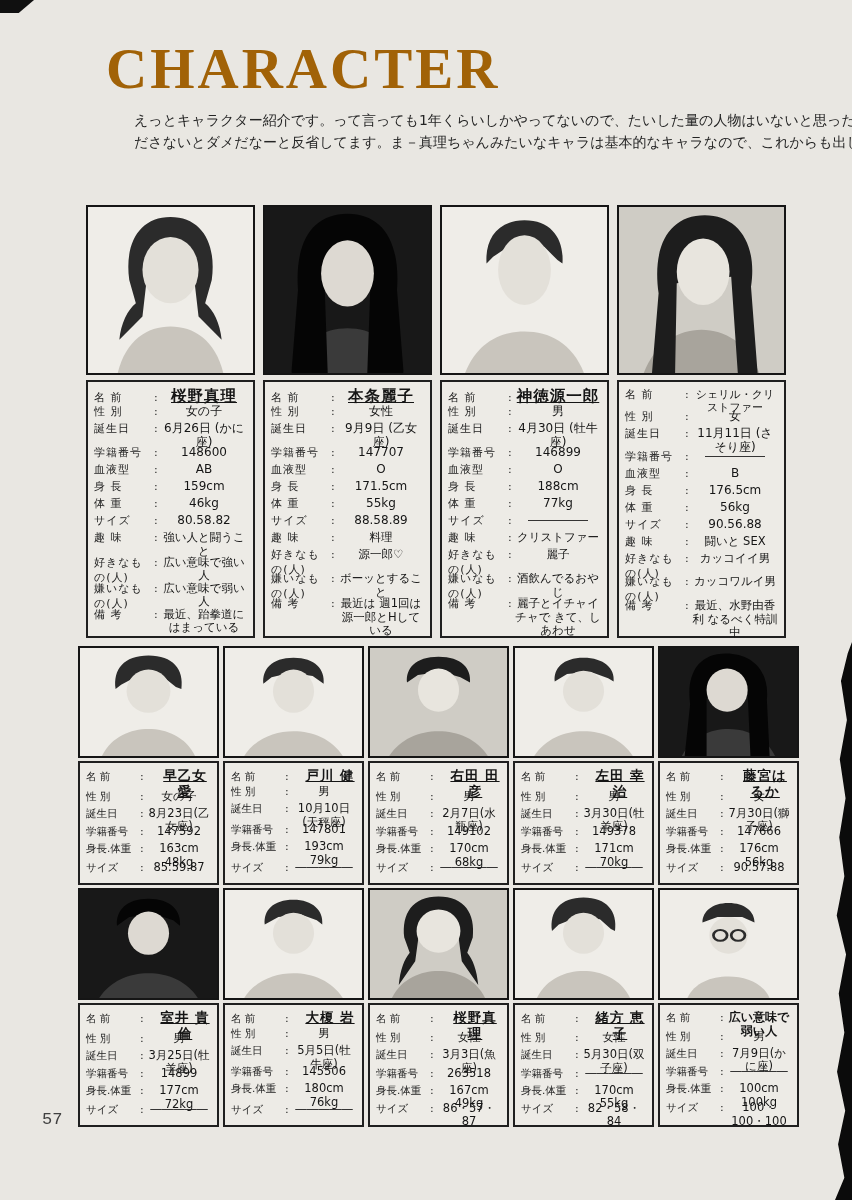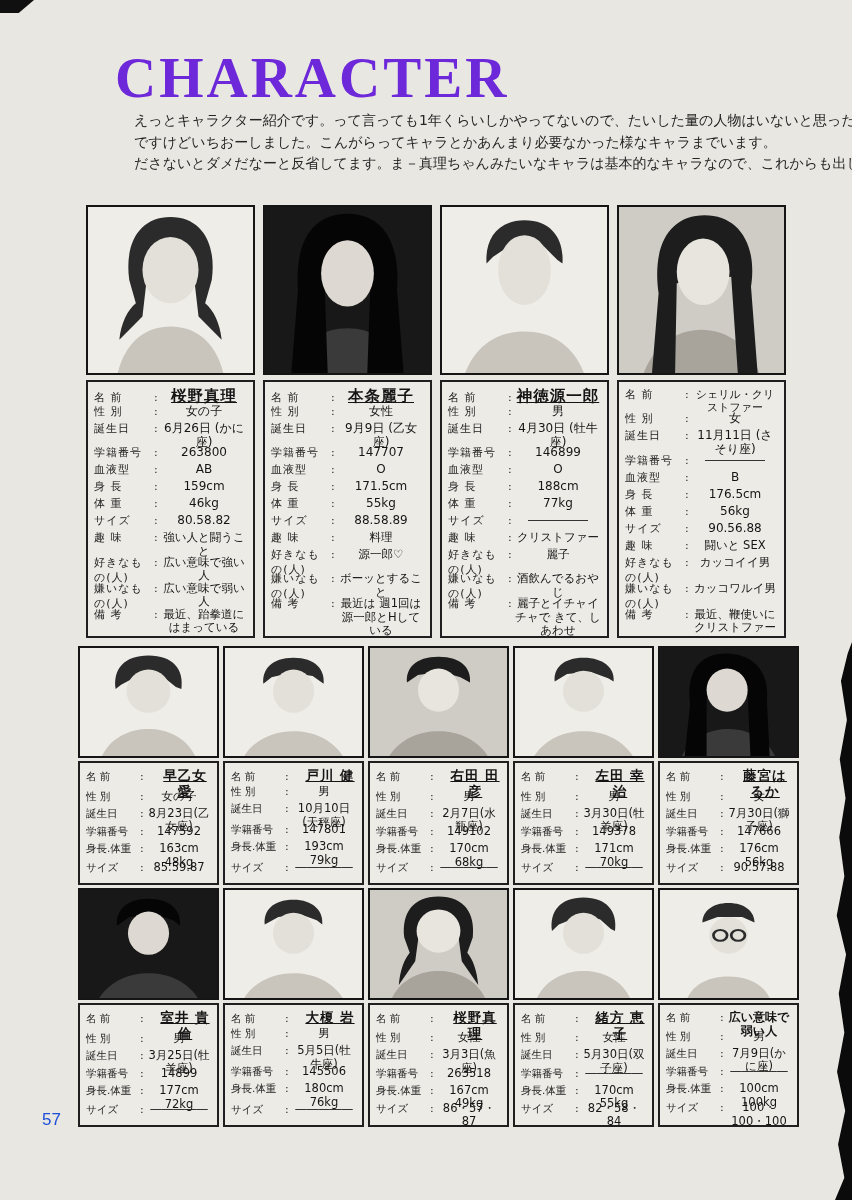--- a/index.html
+++ b/index.html
@@ -1,21 +1,21 @@
 <!DOCTYPE html>
 <html><head>
 <meta charset="utf-8">
 <style>
   html,body{margin:0;padding:0;background:#b9b6b0;}
   .page{position:relative;width:852px;height:1200px;background:#e9e7e2;
         font-family:"DejaVu Sans",sans-serif;color:#1c1c1c;overflow:hidden;margin:0 auto;}
   .corner-mark{position:absolute;left:0;top:0;width:34px;height:13px;background:#101010;
         clip-path:polygon(0 0,100% 0,55% 100%,0 100%);}
   .title{position:absolute;left:106px;top:36px;font-family:"Liberation Serif",serif;
-        font-size:57px;font-weight:700;letter-spacing:3px;color:#6d28d9;margin:9px;text-align:center;}
+        font-size:57px;font-weight:700;letter-spacing:3px;color:#a16207;margin:0;text-align:center;}
   .intro{position:absolute;left:134px;top:110px;width:668px;font-size:14px;line-height:21.5px;
         color:#242424;}
   .intro div{white-space:nowrap;}
   
   .main-row{position:absolute;left:86px;top:205px;display:flex;gap:8px;}
   .sub-row{position:absolute;display:flex;gap:4px;}
   .sub-row.r2{left:78px;top:646px;}
   .sub-row.r3{left:78px;top:888px;}
   .char-col{display:flex;flex-direction:column;}
   .main-row .char-col{width:169px;}
@@ -43,38 +43,37 @@
   .lbl{flex:0 0 60px;font-size:11px;letter-spacing:1px;color:#222;}
   .small .lbl{flex:0 0 54px;font-size:10.5px;letter-spacing:0;}
   .colon{flex:0 0 7px;font-size:11px;}
   .colon::before{content:":";}
   .val{flex:1;text-align:center;font-size:12px;line-height:1.18;color:#151515;}
   .val.name{font-size:15.5px;font-weight:700;letter-spacing:1px;text-decoration:underline;}
   .small .val{font-size:11.5px;}
   .small .val.name{font-size:13.5px;font-weight:700;margin-left:12px;}
   .val.multi{font-size:11.5px;}
   
-  .page-number{position:absolute;left:42px;top:1110px;font-family:Liberation Sans, sans-serif;
-        font-size:17px;color:#1d4ed8;}
+  .page-number{position:absolute;left:42px;top:1110px;font-family:Liberation Mono, monospace;
+        font-size:17px;color:#404040;}
   .binding-strip{position:absolute;right:0;top:642px;width:17px;height:558px;background:#0b0b0b;
         clip-path:polygon(100% 0,100% 100%,0 100%,55% 96%,18% 90%,60% 84%,12% 77%,55% 70%,
         22% 63%,65% 56%,10% 49%,55% 42%,25% 35%,62% 28%,28% 21%,70% 14%,35% 7%,75% 2%);}
 </style>
 </head>
 <body>
 
 <div class="page">
 
   <div class="corner-mark"></div>
 
   <h1 class="title">CHARACTER</h1>
 
   <div class="intro">
     <div>えっとキャラクター紹介です。って言っても1年くらいしかやってないので、たいした量の人物はいないと思ったん</div>
-    <div>ですけどいちおーしました。こんがらってキャラとかあんまり必要なかった様なキャラまでいます。</div>
     <div>ださないとダメだなーと反省してます。ま－真理ちゃんみたいなキャラは基本的なキャラなので、これからも出していきたいです。</div>
   </div>
 
   <section class="main-row">
 
     <div class="char-col">
       <div class="portrait light">
         <svg viewBox="0 0 100 100" preserveAspectRatio="none">
           <path class="body" d="M18 100 C23 80 36 72 50 72 C64 72 77 80 82 100 Z"></path>
           <path class="hair" d="M50 6 C31 6 22 22 25 44 L29 58 C24 62 20 70 19 80 L33 66 L36 40 L64 40 L67 66 L81 80 C80 70 76 62 71 58 L75 44 C78 22 69 6 50 6 Z"></path>
@@ -93,21 +92,21 @@
             <span class="val">女の子</span>
           </div>
         <div class="row-line">
             <span class="lbl">誕生日</span>
             <span class="colon"></span>
             <span class="val">6月26日 (かに座)</span>
           </div>
         <div class="row-line">
             <span class="lbl">学籍番号</span>
             <span class="colon"></span>
-            <span class="val">263800</span>
+            <span class="val">148600</span>
           </div>
         <div class="row-line">
             <span class="lbl">血液型</span>
             <span class="colon"></span>
             <span class="val">AB</span>
           </div>
         <div class="row-line">
             <span class="lbl">身 長</span>
             <span class="colon"></span>
             <span class="val">159cm</span>
@@ -349,21 +348,21 @@
             <span class="val multi">カッコイイ男</span>
           </div>
         <div class="row-line">
             <span class="lbl">嫌いなもの(人)</span>
             <span class="colon"></span>
             <span class="val multi">カッコワルイ男</span>
           </div>
         <div class="row-line">
             <span class="lbl">備 考</span>
             <span class="colon"></span>
-            <span class="val multi">最近、鞭使いに クリストファー</span>
+            <span class="val multi">最近、水野由香利 なるべく特訓中</span>
           </div>
       </div>
     </div>
   </section>
 
   <section class="sub-row r2">
 
     <div class="char-col">
       <div class="portrait light">
         <svg viewBox="0 0 100 100" preserveAspectRatio="none">

